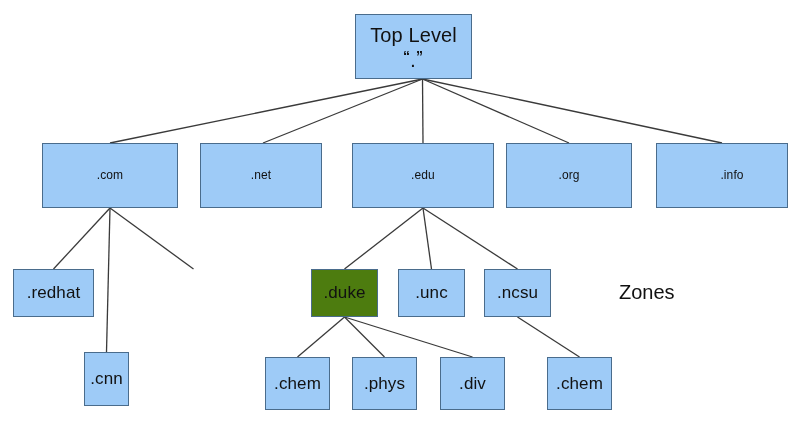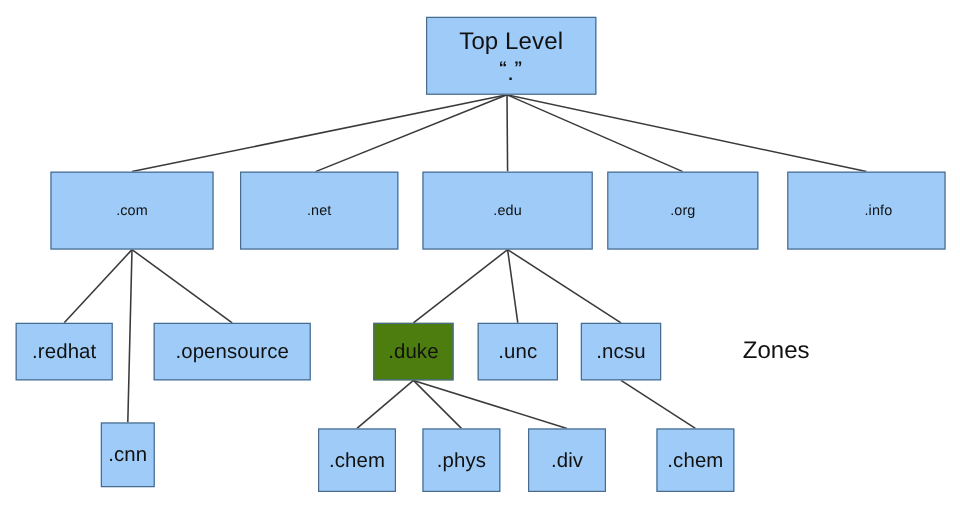--- a/index.html
+++ b/index.html
@@ -79,45 +79,42 @@
       <line x1="110" y1="208" x2="193.5" y2="269" stroke="#3a3a3a" stroke-width="1.3"></line>
       <line x1="110" y1="208" x2="106.5" y2="352" stroke="#3a3a3a" stroke-width="1.3"></line>
       <line x1="423" y1="208" x2="344.5" y2="269" stroke="#3a3a3a" stroke-width="1.3"></line>
       <line x1="423" y1="208" x2="431.5" y2="269" stroke="#3a3a3a" stroke-width="1.3"></line>
       <line x1="423" y1="208" x2="517.5" y2="269" stroke="#3a3a3a" stroke-width="1.3"></line>
       <line x1="344.5" y1="317" x2="297.5" y2="357" stroke="#3a3a3a" stroke-width="1.3"></line>
       <line x1="344.5" y1="317" x2="384.5" y2="357" stroke="#3a3a3a" stroke-width="1.3"></line>
       <line x1="344.5" y1="317" x2="472.5" y2="357" stroke="#3a3a3a" stroke-width="1.3"></line>
       <line x1="517.5" y1="317" x2="579.5" y2="357" stroke="#3a3a3a" stroke-width="1.3"></line>
     </svg>
-<div class="node root" style="left: 355px; top: 14px; width: 142px; height: 65px; background: rgb(158, 203, 247); border-color: rgb(74, 108, 140);">
+<div class="node root" style="left: 355px; top: 14px; width: 117px; height: 65px; background: rgb(158, 203, 247); border-color: rgb(74, 108, 140);">
       <div class="label">Top Level</div>
       <div class="sublabel">“ ”</div>
       <div class="sublabel" style="margin-top: -8px;">.</div>
     </div>
     <div class="node" style="left: 42px; top: 143px; width: 136px; height: 65px; background: rgb(158, 203, 247); border-color: rgb(74, 108, 140);">
       <div class="label">.com</div>
     </div>
-    <div class="node" style="left: 200px; top: 143px; width: 132px; height: 65px; background: rgb(158, 203, 247); border-color: rgb(74, 108, 140);">
+    <div class="node" style="left: 200px; top: 143px; width: 122px; height: 65px; background: rgb(158, 203, 247); border-color: rgb(74, 108, 140);">
       <div class="label">.net</div>
     </div>
     <div class="node" style="left: 352px; top: 143px; width: 142px; height: 65px; background: rgb(158, 203, 247); border-color: rgb(74, 108, 140);">
       <div class="label">.edu</div>
     </div>
     <div class="node" style="left: 506px; top: 143px; width: 126px; height: 65px; background: rgb(158, 203, 247); border-color: rgb(74, 108, 140); align-items: center;">
       <div class="label">.org</div>
     </div>
     <div class="node" style="left: 656px; top: 143px; width: 132px; height: 65px; background: rgb(158, 203, 247); border-color: rgb(74, 108, 140); padding-left: 20px;">
       <div class="label">.info</div>
     </div>
     <div class="node small" style="left: 13px; top: 269px; width: 81px; height: 48px; background: rgb(158, 203, 247); border-color: rgb(74, 108, 140);">
       <div class="label">.redhat</div>
-    </div>
-    <div class="node small" style="left: 128px; top: 269px; width: 131px; height: 48px; background: rgb(158, 203, 247); border-color: rgb(74, 108, 140);">
-      <div class="label">.opensource</div>
     </div>
     <div class="node small" style="left: 84px; top: 352px; width: 45px; height: 54px; background: rgb(158, 203, 247); border-color: rgb(74, 108, 140);">
       <div class="label">.cnn</div>
     </div>
     <div class="node small" style="left: 311px; top: 269px; width: 67px; height: 48px; background: #4d7c0f; border-color: rgb(74, 108, 140);">
       <div class="label">.duke</div>
     </div>
     <div class="node small" style="left: 398px; top: 269px; width: 67px; height: 48px; background: rgb(158, 203, 247); border-color: rgb(74, 108, 140);">
       <div class="label">.unc</div>
     </div>

